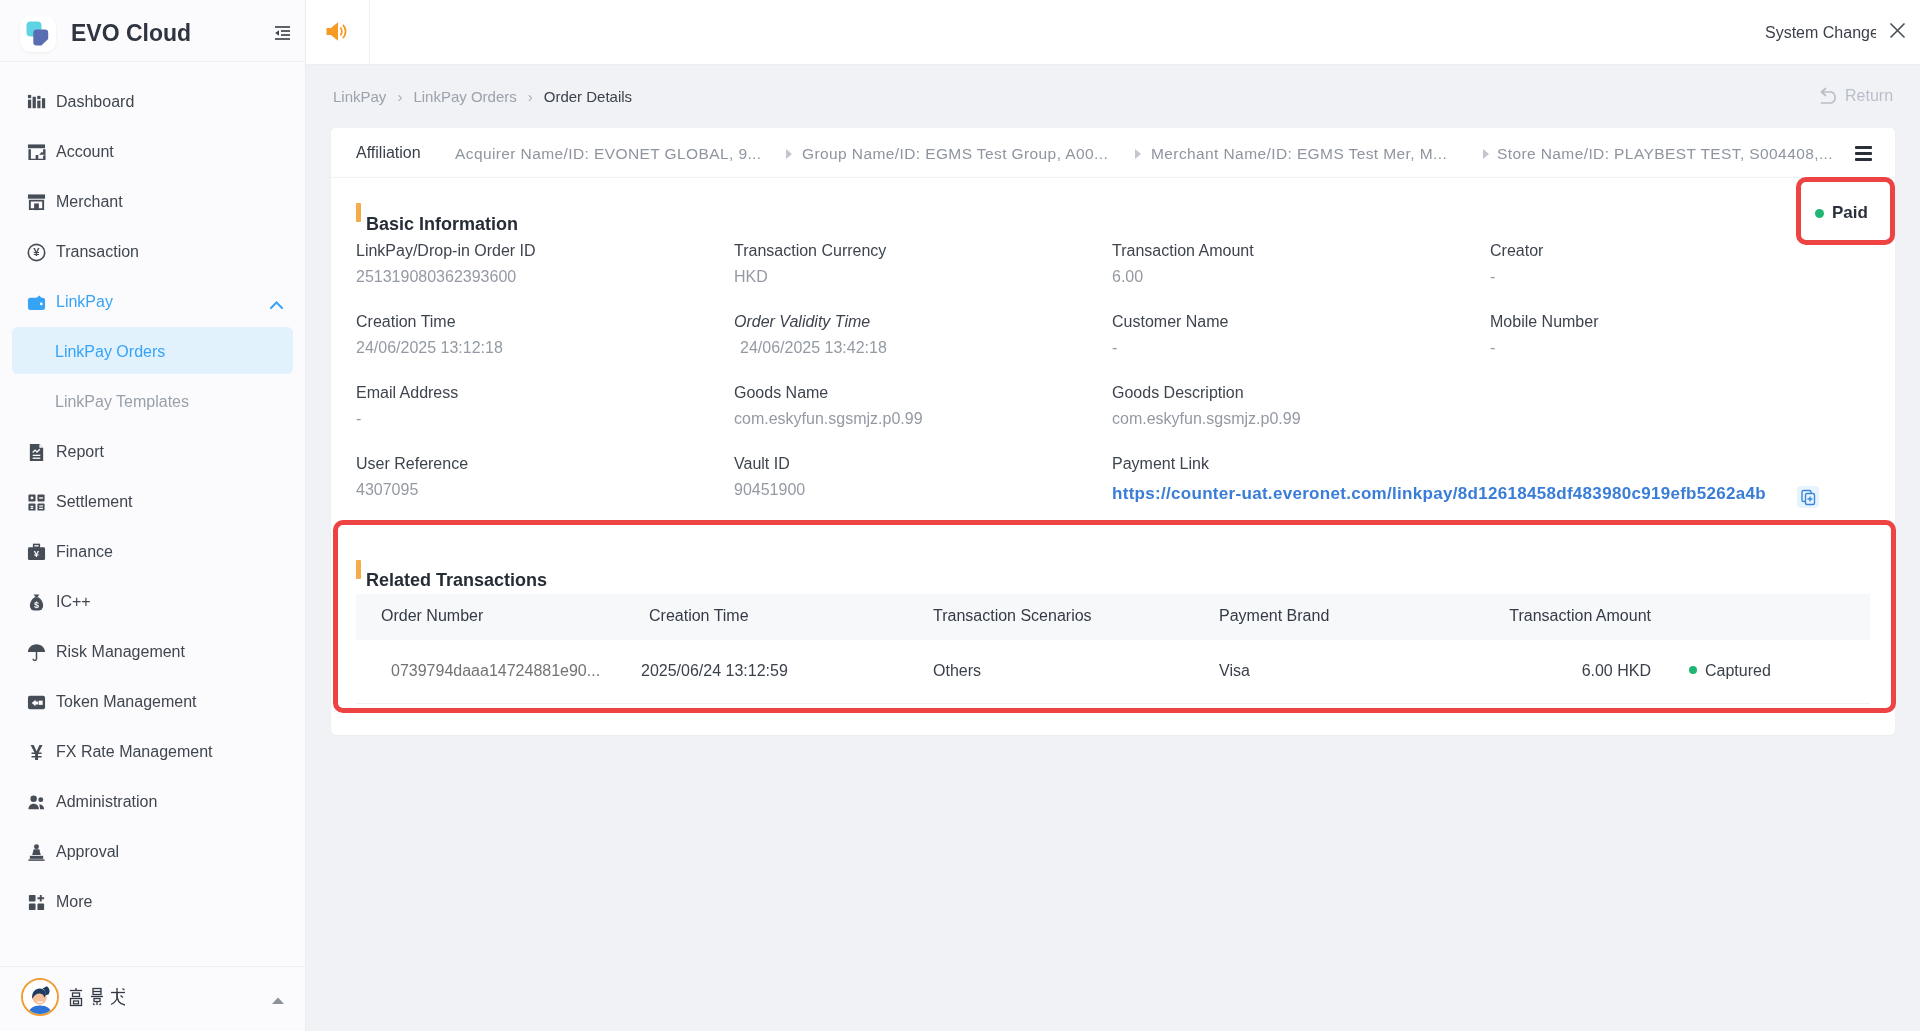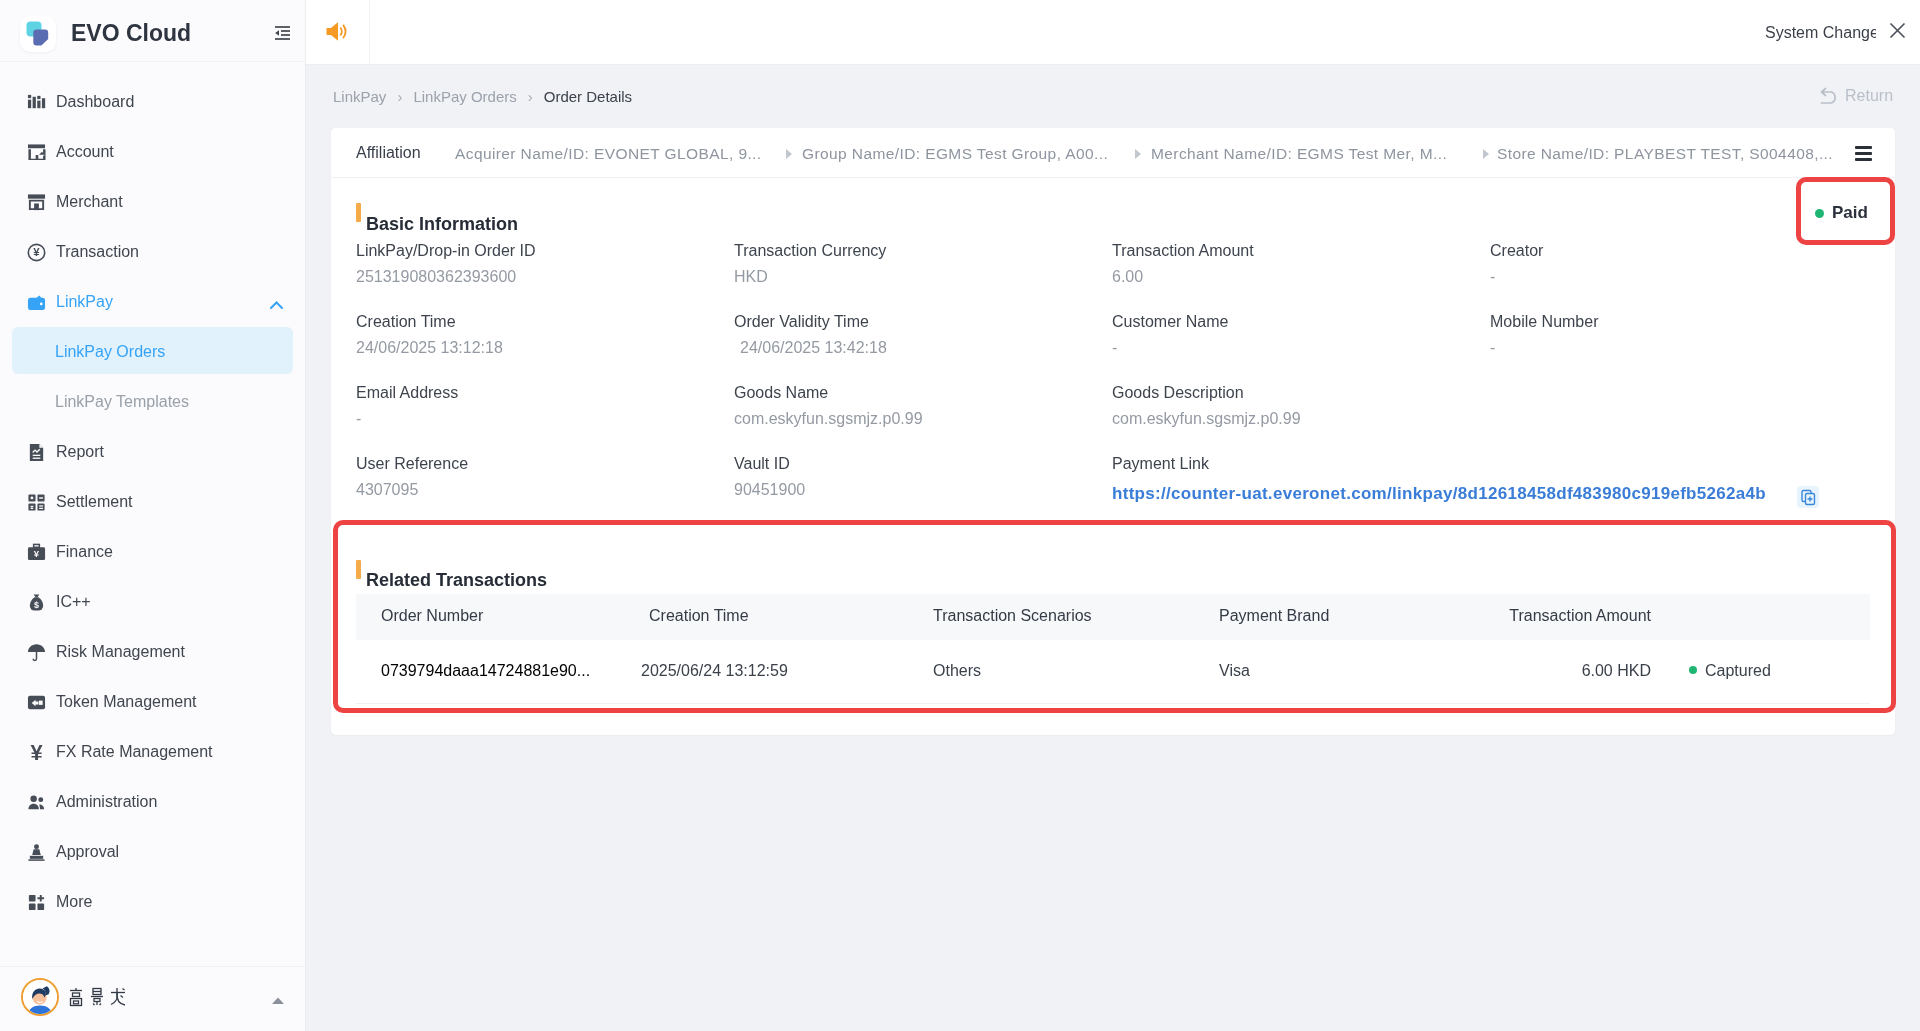--- a/index.html
+++ b/index.html
@@ -289,21 +289,21 @@
   <div class="fv" style="left:25px;  top:140px;">251319080362393600</div>
   <div class="fl" style="left:403px; top:114px;">Transaction Currency</div>
   <div class="fv" style="left:403px; top:140px;">HKD</div>
   <div class="fl" style="left:781px; top:114px;">Transaction Amount</div>
   <div class="fv" style="left:781px; top:140px;">6.00</div>
   <div class="fl" style="left:1159px;top:114px;">Creator</div>
   <div class="fv" style="left:1159px;top:140px;">-</div>
 
   <div class="fl" style="left:25px;  top:185px;">Creation Time</div>
   <div class="fv" style="left:25px;  top:211px;">24/06/2025 13:12:18</div>
-  <div class="fl" style="left:403px; top:185px;">Order Validity Time</div>
+  <div class="fl" style="left:403px; top:185px;font-style:italic;">Order Validity Time</div>
   <div class="fv" style="left:403px; top:211px;margin-left:6px;">24/06/2025 13:42:18</div>
   <div class="fl" style="left:781px; top:185px;">Customer Name</div>
   <div class="fv" style="left:781px; top:211px;">-</div>
   <div class="fl" style="left:1159px;top:185px;">Mobile Number</div>
   <div class="fv" style="left:1159px;top:211px;">-</div>
 
   <div class="fl" style="left:25px;  top:256px;">Email Address</div>
   <div class="fv" style="left:25px;  top:282px;">-</div>
   <div class="fl" style="left:403px; top:256px;">Goods Name</div>
   <div class="fv" style="left:403px; top:282px;">com.eskyfun.sgsmjz.p0.99</div>
@@ -329,21 +329,21 @@
 
   <div id="thead">
     <div class="th" style="left:25px;">Order Number</div>
     <div class="th" style="left:293px;">Creation Time</div>
     <div class="th" style="left:577px;">Transaction Scenarios</div>
     <div class="th" style="left:863px;">Payment Brand</div>
     <div class="th" style="left:1140px; width:155px; text-align:right;">Transaction Amount</div>
     <div class="th" style="left:1333px;margin-top:32px;">Status</div>
   </div>
   <div id="trow">
-    <div class="td" style="left:25px; color:#000000;">0739794daaa14724881e90...</div>
+    <div class="td" style="left:35px; color:#737373;">0739794daaa14724881e90...</div>
     <div class="td" style="left:285px;">2025/06/24 13:12:59</div>
     <div class="td" style="left:577px;">Others</div>
     <div class="td" style="left:863px;">Visa</div>
     <div class="td" style="left:1140px; width:155px; text-align:right;">6.00 HKD</div>
     <div class="td" style="left:1333px;"><span style="display:inline-block;width:8px;height:8px;border-radius:50%;background:#1fb573;vertical-align:2px;margin-right:8px;"></span>Captured</div>
   </div>
 
   <div id="rtbox"></div>
 </div>
 

